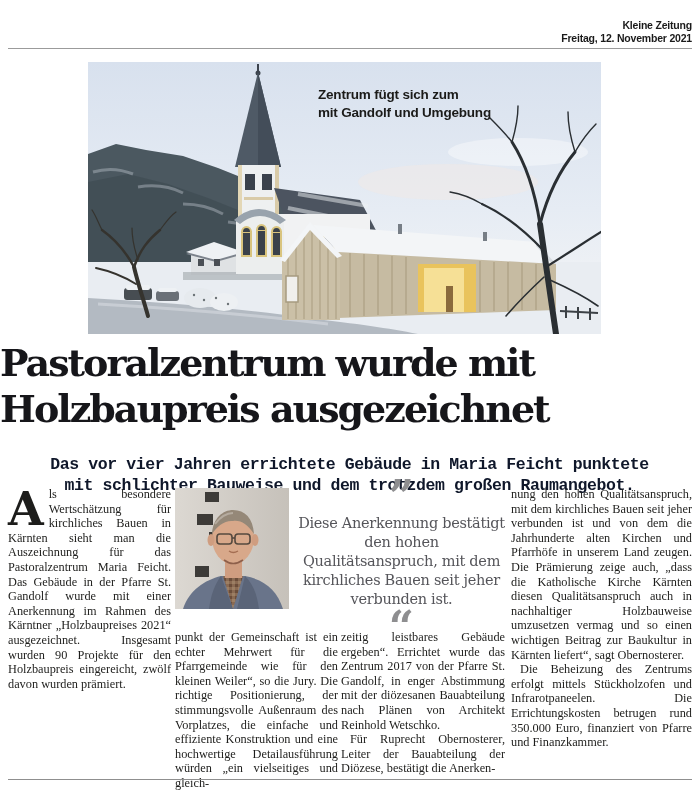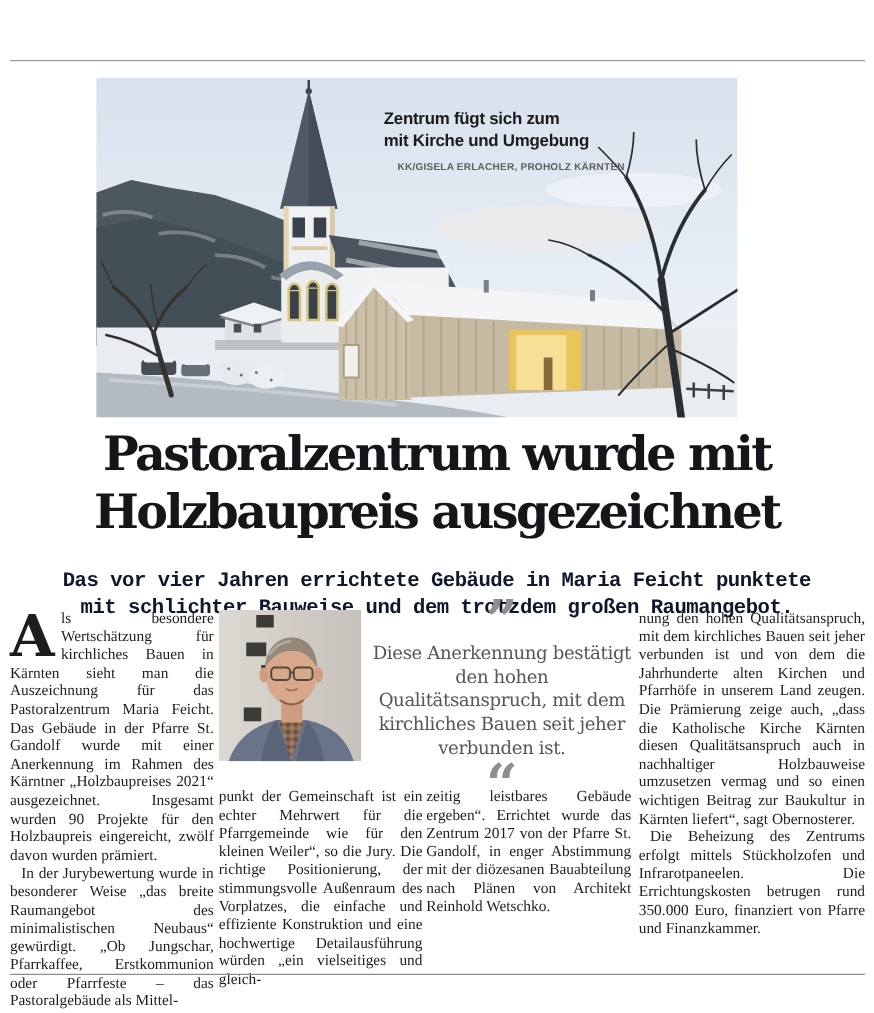--- a/index.html
+++ b/index.html
@@ -16,35 +16,35 @@
   }
   .section-head .pipe { font-weight:400; color:#8a8b90; padding:0 4px; }
   .masthead {
     position:absolute; right:7px; top:19px; text-align:right;
     font-family:"Liberation Sans", sans-serif; font-size:10.5px;
     font-weight:700; line-height:13px; color:#1a1a1a; letter-spacing:-0.2px;
   }
   .header-rule { position:absolute; left:8px; right:7px; top:48px; border-top:1px solid #9b9b9b; }
 
   
-  .photo { position:absolute; left:77px; top:62px; width:513px; height:272px; }
+  .photo { position:absolute; left:88px; top:62px; width:513px; height:272px; }
   .photo svg { display:block; }
   .photo-caption {
     position:absolute; left:230px; top:24px;
     font-family:"Liberation Sans", sans-serif; font-weight:700;
     font-size:13.5px; line-height:18px; color:#1b1b19; letter-spacing:-0.2px;
   }
   .photo-credit {
     font-size:8px; font-weight:700; color:#5e5e5e;
     margin:3px 0 0 11px; letter-spacing:0.2px;
   }
 
   
   .headline {
-    position:absolute; left:0; right:0; top:340px; text-align:center;
+    position:absolute; left:0; right:0; top:340px; text-align:left;
     font-family:"DejaVu Serif", serif; font-weight:700;
     font-size:38px; line-height:46px; letter-spacing:-2px; color:#16161a;
   }
   .subheadline {
     position:absolute; left:45px; right:45px; top:455px; text-align:center;
     font-family:Liberation Mono, monospace; font-weight:700;
     font-size:16.5px; line-height:20.5px; letter-spacing:-0.4px; color:#0f172a;
   }
 
   
@@ -83,20 +83,24 @@
     color:#141414; margin-top:5px;
   }
 
   .bottom-rule { position:absolute; left:8px; right:7px; top:779px; border-top:1px solid #8f8f8f; }
 </style>
 </head>
 <body>
 
 <div class="page">
 
+  <div class="masthead">
+    <div>Kleine Zeitung</div>
+    <div>Freitag, 12. November 2021</div>
+  </div>
   <div class="header-rule"></div>
 
   <div class="photo">
     <svg width="513" height="272" viewBox="0 0 513 272">
       <defs>
         <linearGradient id="sky" x1="0" y1="0" x2="0" y2="1">
           <stop offset="0" stop-color="#d8e1ee"></stop>
           <stop offset="0.7" stop-color="#e6ecf4"></stop>
           <stop offset="1" stop-color="#eef1f5"></stop>
         </linearGradient>
@@ -240,34 +244,32 @@
       <g stroke="#3c4146" stroke-width="2">
         <line x1="478" y1="244" x2="478" y2="256"></line>
           <line x1="490" y1="245" x2="490" y2="257"></line>
         <line x1="502" y1="246" x2="502" y2="258"></line>
           <line x1="472" y1="249" x2="510" y2="251"></line>
       </g>
     </svg>
 
     <div class="photo-caption">
       <div>Zentrum fügt sich zum</div>
-      <div>mit Kirche und Umgebung</div>
-      <div class="photo-credit">KK/GISELA ERLACHER, PROHOLZ KÄRNTEN</div>
+      <div>mit Gandolf und Umgebung</div>
     </div>
   </div>
 
   <div class="headline">
     <div>Pastoralzentrum wurde mit</div>
     <div>Holzbaupreis ausgezeichnet</div>
   </div>
   <div class="subheadline">Das vor vier Jahren errichtete Gebäude in Maria Feicht punktete mit schlichter Bauweise und dem trotzdem großen Raumangebot.</div>
 
   <div class="bodycol col1">
     <p><span class="dropcap">A</span><span>ls besondere Wertschätzung für kirchliches Bauen in Kärnten sieht man die Auszeichnung für das Pastoralzentrum Maria Feicht. Das Gebäude in der Pfarre St. Gandolf wurde mit einer Anerkennung im Rahmen des Kärntner „Holzbaupreises 2021“ ausgezeichnet. Insgesamt wurden 90 Projekte für den Holzbaupreis eingereicht, zwölf davon wurden prämiert.</span></p>
-    <p class="indent">In der Jurybewertung wurde in besonderer Weise „das breite Raumangebot des minimalistischen Neubaus“ gewürdigt. „Ob Jungschar, Pfarrkaffee, Erstkommunion oder Pfarrfeste – das Pastoralgebäude als Mittel-</p>
   </div>
 
   <div class="portrait">
     <svg width="114" height="121" viewBox="0 0 114 121">
       <defs>
         <linearGradient id="pbg" x1="0" y1="0" x2="1" y2="0">
           <stop offset="0" stop-color="#dcd8d2"></stop>
           <stop offset="1" stop-color="#c6c1ba"></stop>
         </linearGradient>
       </defs>
@@ -306,20 +308,21 @@
     <div class="quote-text">Diese Anerkennung bestätigt den hohen Qualitätsanspruch, mit dem kirchliches Bauen seit jeher verbunden ist.</div>
     <div class="quote-mark bottom">“</div>
   </div>
 
   <div class="bodycol col2">
     <p>punkt der Gemeinschaft ist ein echter Mehrwert für die Pfarrgemeinde wie für den kleinen Weiler“, so die Jury. Die richtige Positionierung, der stimmungsvolle Außenraum des Vorplatzes, die einfache und effiziente Konstruktion und eine hochwertige Detailausführung würden „ein vielseitiges und gleich-</p>
   </div>
 
   <div class="bodycol col3">
     <p>zeitig leistbares Gebäude ergeben“. Errichtet wurde das Zentrum 2017 von der Pfarre St. Gandolf, in enger Abstimmung mit der diözesanen Bauabteilung nach Plänen von Architekt Reinhold Wetschko.</p>
+    <p class="indent">Für Ruprecht Obernosterer, Leiter der Bauabteilung der Diözese, bestätigt die Anerken-</p>
   </div>
 
   <div class="bodycol col4">
     <p>nung den hohen Qualitätsanspruch, mit dem kirchliches Bauen seit jeher verbunden ist und von dem die Jahrhunderte alten Kirchen und Pfarrhöfe in unserem Land zeugen. Die Prämierung zeige auch, „dass die Katholische Kirche Kärnten diesen Qualitätsanspruch auch in nachhaltiger Holzbauweise umzusetzen vermag und so einen wichtigen Beitrag zur Baukultur in Kärnten liefert“, sagt Obernosterer.</p>
     <p class="indent">Die Beheizung des Zentrums erfolgt mittels Stückholzofen und Infrarotpaneelen. Die Errichtungskosten betrugen rund 350.000 Euro, finanziert von Pfarre und Finanzkammer.</p>
   </div>
 
   <div class="bottom-rule"></div>
 </div>
 

